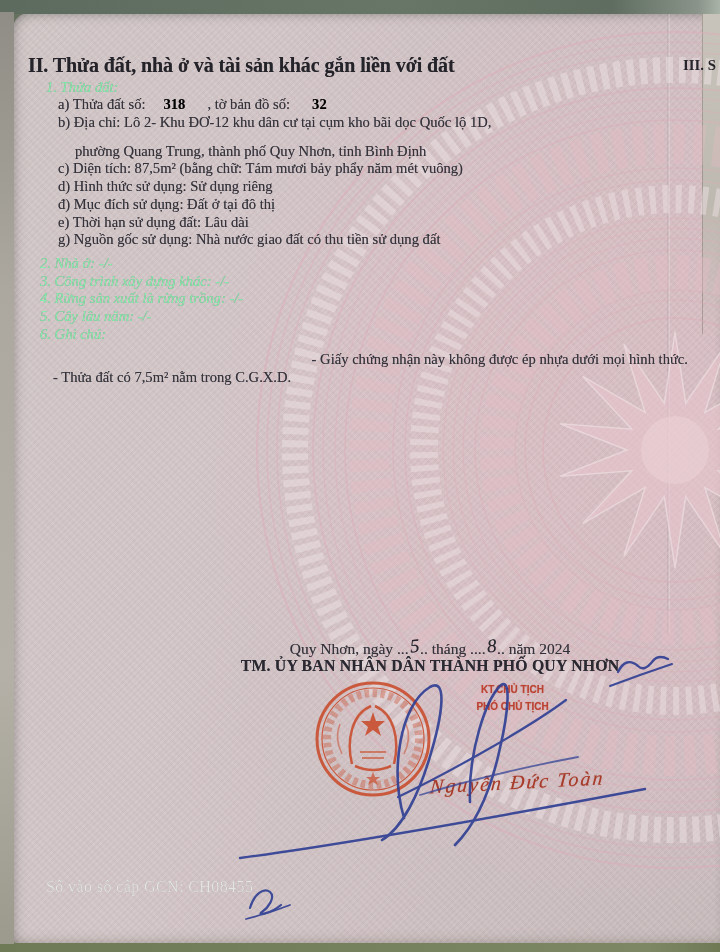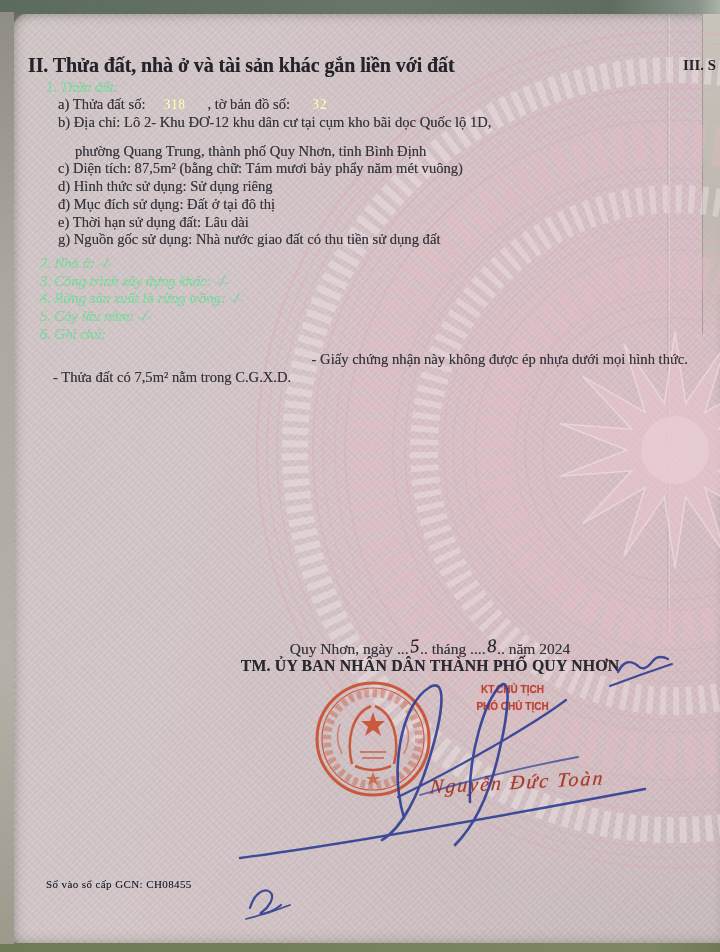--- a/index.html
+++ b/index.html
@@ -43,40 +43,40 @@
   .t-bold{font-weight:bold;color:#242329;font-size:20px;letter-spacing:-.1px;}
   .t-bi{font-weight:normal;font-style:italic;color:#86efac;}
   .ind1{padding-left:18px;}
   .ind2{padding-left:30px;}
   .ind2b{padding-left:47px;margin-top:11px;}
   .indNum{padding-left:12px;}
   .indNote{padding-left:25px;}
   .m1{margin-top:4px;}
   .m2{margin-top:6px;}
   .m3{margin-top:8px;text-align:right;}
-  .num-strong{font-weight:bold;color:#fef9c3;}
+  .num-strong{font-weight:bold;color:#000000;}
   .gapA{margin-left:18px;}
   .gapB{margin-left:22px;}
   .sec3{position:absolute;left:683px;top:57px;z-index:3;font-weight:bold;font-size:14.8px;color:#26252c;white-space:nowrap;}
   
   .dateline{position:absolute;left:140px;top:637px;width:580px;text-align:center;z-index:3;
     font-size:15.5px;color:#33323a;white-space:nowrap;text-shadow:0 0 .5px rgba(45,45,55,.5);}
   .hand-digit{display:inline-block;font-style:italic;font-size:19px;color:#26262e;
     transform:rotate(-5deg);position:relative;top:-2px;margin:0 1px;}
   .committee{position:absolute;left:140px;top:657px;width:580px;text-align:center;z-index:3;
     font-weight:bold;font-size:15.8px;letter-spacing:.2px;color:#2a2931;white-space:nowrap;
     text-shadow:0 0 .6px rgba(40,40,50,.6);}
   .kt-block{position:absolute;left:430px;top:682px;width:165px;text-align:center;z-index:3;
     font-family:"Liberation Sans", sans-serif;font-weight:bold;font-size:10px;line-height:16.5px;
     color:#bc4231;text-shadow:0 0 1px rgba(188,66,49,.55);white-space:nowrap;}
   .signer-name{position:absolute;left:430px;top:770px;width:210px;z-index:3;
     font-style:italic;font-size:20px;letter-spacing:2px;color:#a83a28;
     transform:rotate(-3deg) skewX(-8deg);text-shadow:0 0 1px rgba(168,58,40,.5);white-space:nowrap;}
   .registry{position:absolute;left:46px;top:878px;z-index:3;
-    font-size:11px;letter-spacing:.4px;color:#0f172a;white-space:nowrap;
+    font-size:16px;letter-spacing:.4px;color:#e5e5e5;white-space:nowrap;
     text-shadow:0 0 .6px rgba(92,90,80,.5);}
 </style>
 </head>
 <body>
 
 <div class="page"></div>
 
 <svg class="overlay" viewBox="0 0 720 952" style="z-index:1;">
   <g stroke="rgba(222,172,184,.50)" fill="none">
     <circle cx="675" cy="450" r="418" stroke-width="2"></circle>

